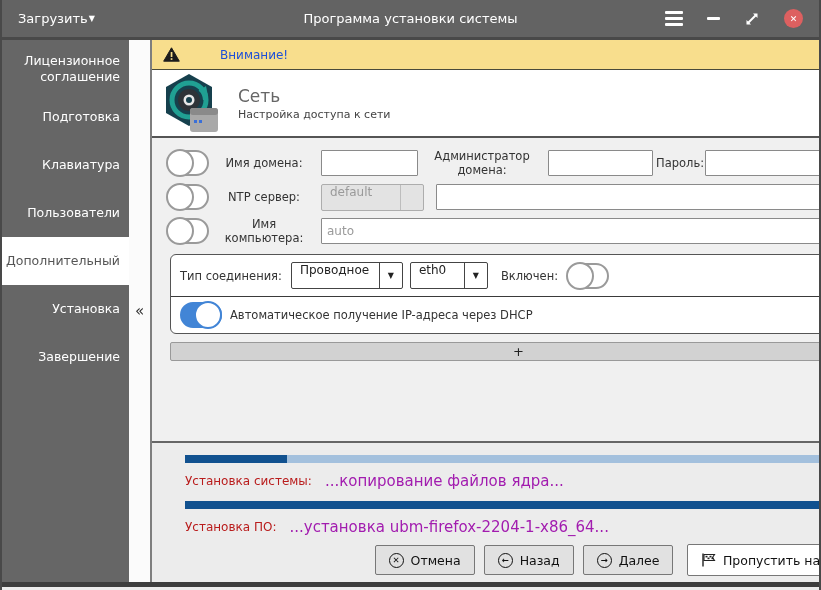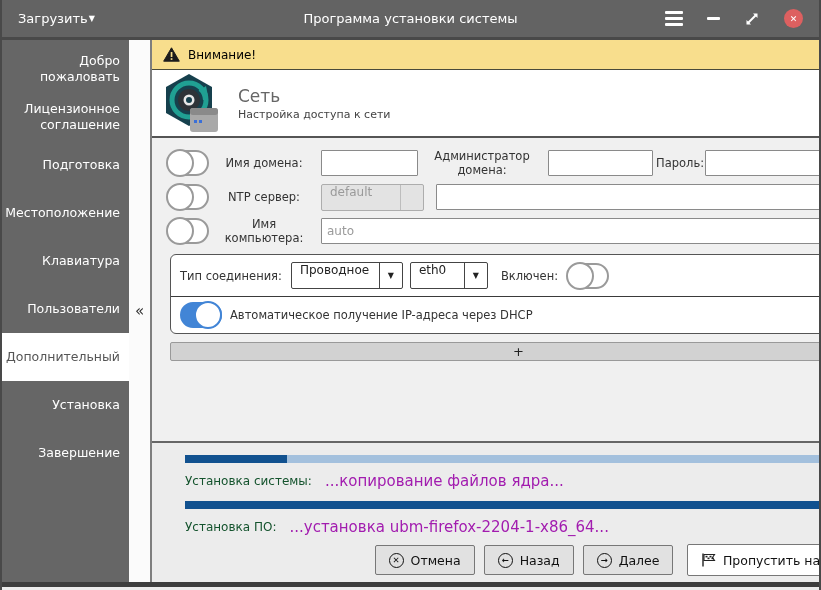--- a/index.html
+++ b/index.html
@@ -30,21 +30,21 @@
   .side-item.active{ background:#fff; color:#555; }
   .strip{ width:23px; flex:none; background:#fbfbfb; border-right:2px solid #7e7e7e;
           display:flex; align-items:center; justify-content:center; }
   .collapse{ color:#2b2b2b; font-size:15px; cursor:pointer; }
 
   .content{ flex:1; display:flex; flex-direction:column; position:relative; }
 
   
   .warning{ height:30px; background:#f8de8d; border-bottom:1px solid #4a4a3a;
             display:flex; align-items:center; gap:8px; padding:0 11px; }
-  .warning-text{ font-size:12px; color:#000000; }
+  .warning-text{ font-size:12px; color:#1d4ed8;margin-left:32px; }
 
   
   .sec-header{ height:68px; background:#fff; border-bottom:2px solid #555;
                display:flex; align-items:center; gap:10px; padding:0 8px; }
   .sec-title{ font-size:17px; color:#666; }
   .sec-sub{ font-size:11px; color:#444; margin-top:2px; }
 
   
   .scrollarea{ height:305px; background:#f0f0f0; border-bottom:2px solid #666;
                position:relative; padding:11px 29px 0 15px; }
@@ -81,21 +81,21 @@
   .divider{ border-top:1px solid #3a3a3a; }
   .add-btn{ display:block; margin:8px 0 0 3px; width:calc(100% - 3px); height:19px; background:#d2d2d2;
             border:1px solid #999; border-radius:2px; font-size:13px; color:#222;
             text-align:center; line-height:16px; cursor:pointer; font-family:inherit;}
 
   
   .bottom{ flex:1; position:relative; padding:12px 33px 0 33px; background:#ececec; }
   .pbar{ height:8px; background:#a3c0dd; margin-bottom:4px; }
   .pfill{ height:100%; background:#11518f; }
   .prow{ display:flex; align-items:center; height:28px; margin-bottom:6px; }
-  .plabel{ font-size:12px; color:#14532d; }
+  .plabel{ font-size:12px; color:#b91c1c; }
   .pstatus{ font-size:15px; color:#a21caf; margin-left:13px; }
 
   .footer-buttons{ position:absolute; left:0; right:0; bottom:7px; display:flex;
                    justify-content:center; gap:9px; }
   .btn{ height:30px; padding:0 13px; background:#e1e1e1; border:1px solid #777; border-radius:2px;
         display:flex; align-items:center; gap:7px; font-size:12.5px; color:#111; cursor:pointer; font-family:inherit;}
   .circle-ic{ width:15px; height:15px; border:1.6px solid #111; border-radius:50%; flex:none;
               display:flex; align-items:center; justify-content:center; font-size:8.5px; font-weight:bold; color:#111; }
   .skip-btn{ position:absolute; right:9px; bottom:6px; height:32px; background:#fff; }
 
@@ -129,30 +129,24 @@
       <span class="close-btn">
         <span>✕</span>
       </span>
     </div>
   </div>
 
   <div class="body">
 
     <nav class="sidebar">
       <div class="side-item">
-          <span>Добро пожаловать</span>
-        </div>
-      <div class="side-item">
           <span>Лицензионное соглашение</span>
         </div>
       <div class="side-item">
           <span>Подготовка</span>
-        </div>
-      <div class="side-item">
-          <span>Местоположение</span>
         </div>
       <div class="side-item">
           <span>Клавиатура</span>
         </div>
       <div class="side-item">
           <span>Пользователи</span>
         </div>
       <div class="side-item active">
           <span>Дополнительный</span>
         </div>

